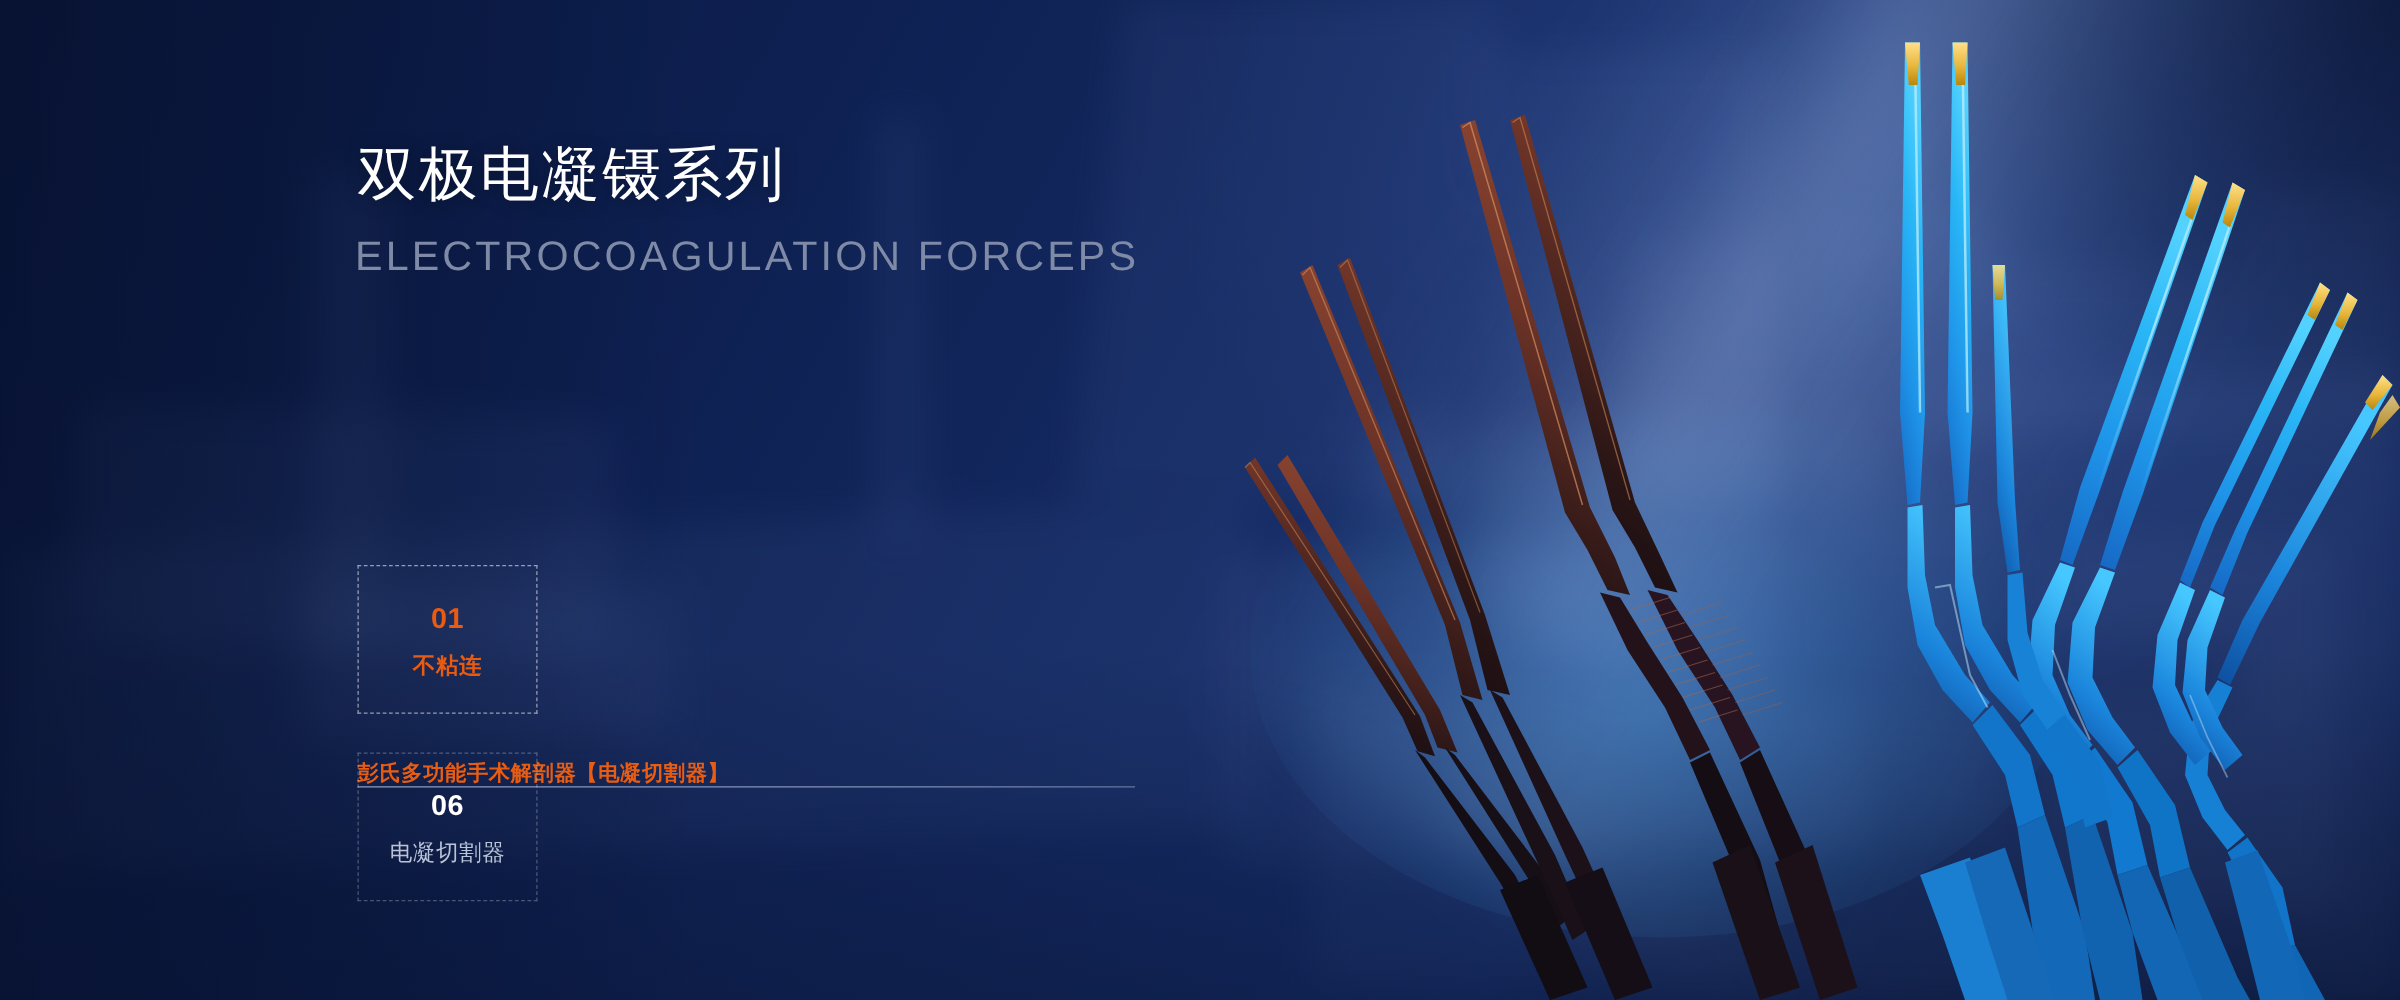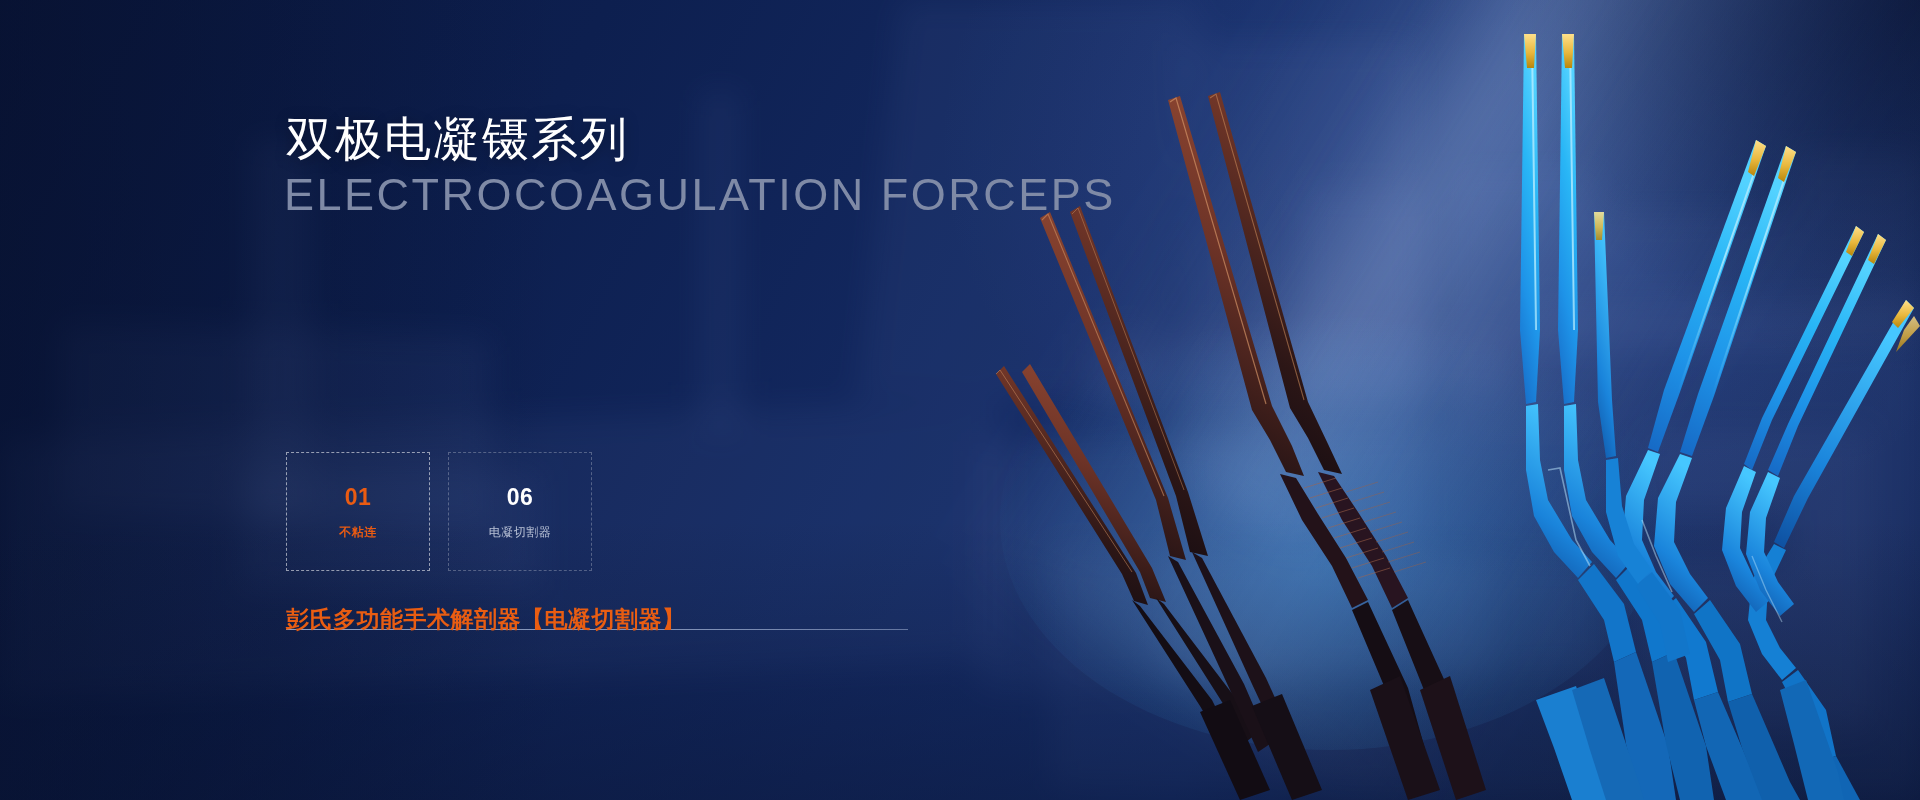--- a/index.html
+++ b/index.html
@@ -62,45 +62,45 @@
   
   .content{position:absolute;left:258px;top:0;width:760px;height:800px;margin-left:28px;}
 
   .title-cn{
     position:absolute;left:0;top:115px;
     font-size:47px;line-height:1;letter-spacing:2px;
     color:#ffffff;font-weight:400;white-space:nowrap;
     text-shadow:0 2px 14px rgba(0,0,0,.35);
   }
   .title-en{
-    position:absolute;left:-2px;top:172px;
-    font-size:45px;line-height:1;letter-spacing:2.5px;
+    position:absolute;left:-2px;top:188px;
+    font-size:33px;line-height:1;letter-spacing:2.5px;
     color:#7f8aa6;font-weight:300;white-space:nowrap;
     transform:scaleX(1.0);
   }
   .divider{
     position:absolute;left:0;top:297px;width:622px;height:1px;
     background:linear-gradient(to right, rgba(190,205,235,.72) 0%, rgba(190,205,235,.62) 70%, rgba(190,205,235,.45) 100%);
   }
   .subtitle-or{
     position:absolute;left:0;top:276px;height:22px;line-height:22px;
-    font-size:23px;letter-spacing:.5px;color:#e95d12;font-weight:700;white-space:nowrap;
+    font-size:17px;letter-spacing:.5px;color:#e95d12;font-weight:700;white-space:nowrap;
   }
   .sub-wrap{position:absolute;left:0;top:332px;}
 
   
-  .features{position:absolute;left:0;top:452px;display:flex;gap:18px;}
+  .features{position:absolute;left:0;top:452px;display:flex;gap:31px;flex-direction:column;}
   .feat{
     width:144px;height:119px;
     border:1px dashed rgba(255,255,255,.30);
     display:flex;flex-direction:column;align-items:center;justify-content:center;
     box-sizing:border-box;
   }
   .feat .num{font-size:23px;font-weight:700;line-height:1;color:#ffffff;letter-spacing:.5px;}
-  .feat .lbl{font-size:12px;line-height:1;color:#b9c2d6;margin-top:17px;letter-spacing:.5px;}
+  .feat .lbl{font-size:18px;line-height:1;color:#b9c2d6;margin-top:17px;letter-spacing:.5px;}
   .feat.accent{border-color:rgba(255,255,255,.55);}
   .feat.accent .num{color:#ea5b12;}
   .feat.accent .lbl{color:#ea5b12;font-weight:700;}
   .feat.strong{border-color:rgba(255,255,255,.86);}
   .feat.dim{border-color:rgba(255,255,255,.26);}
 </style>
 </head>
 <body>
 
 <div class="banner">

